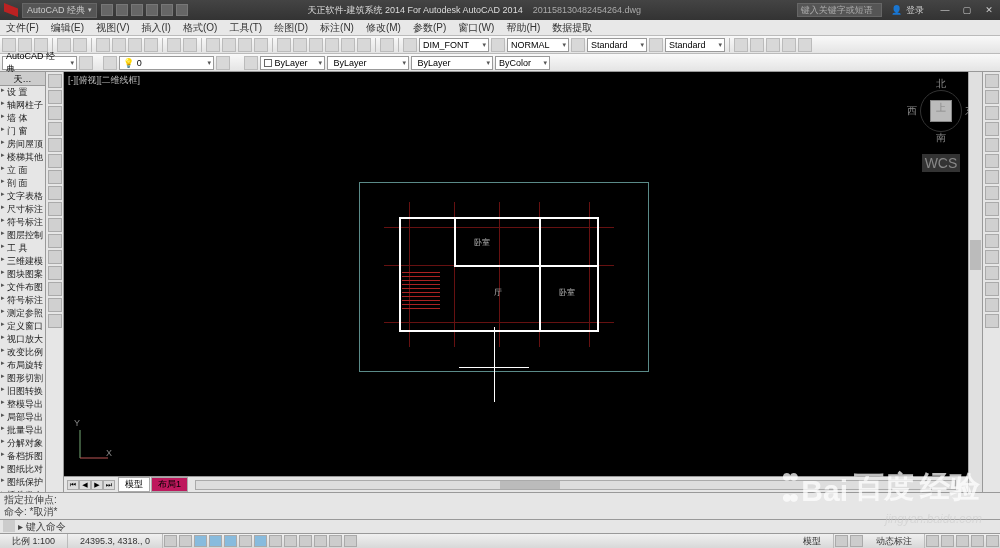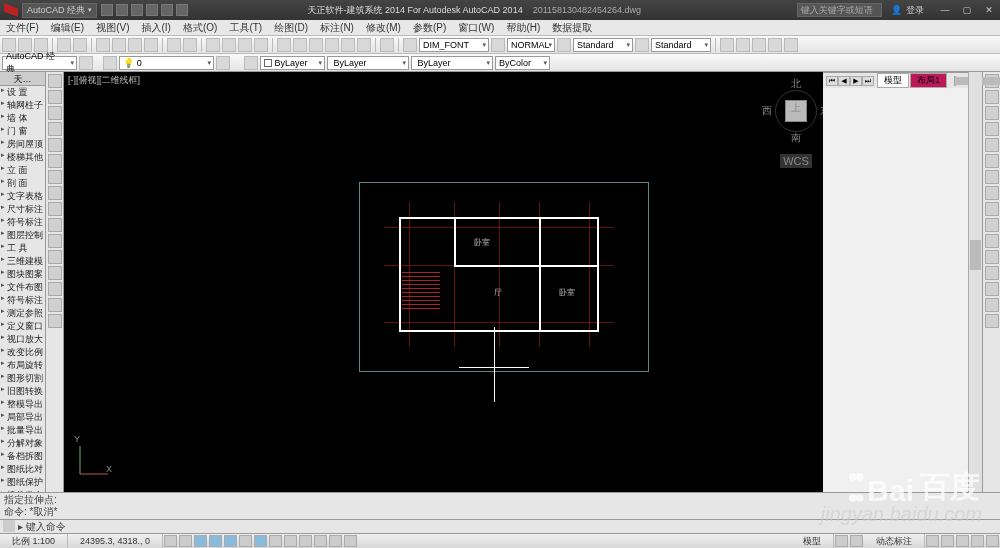--- a/index.html
+++ b/index.html
@@ -36,21 +36,21 @@
 .workarea { position: absolute; top: 72px; left: 0; right: 0; bottom: 56px; display: flex; }
 .leftpanel { width: 46px; background: #e6e6e6; border-right: 1px solid #999; display: flex; flex-direction: column; font-size: 9px; overflow: hidden; }
 .leftpanel .hdr { height: 14px; background: #ccc; border-bottom: 1px solid #999; text-align: center; line-height: 14px; }
 .leftpanel .it { display: flex; padding: 0 1px; height: 13px; white-space: nowrap; }
 .leftpanel .it .tri { width: 6px; font-size: 7px; color: #555; }
 .leftpanel .it .tx { font-size: 9px; color: #222; }
 
 .leftstrip { width: 18px; background: #e6e6e6; border-right: 1px solid #999; display: flex; flex-direction: column; align-items: center; gap: 2px; padding-top: 2px; }
 .leftstrip .sic { width: 14px; height: 14px; background: #d0d0d0; border: 1px solid #aaa; }
 
-.canvas-wrap { flex: 1; display: flex; flex-direction: row; }
+.canvas-wrap { flex: 1; display: flex; flex-direction: column; }
 .canvas { flex: 1; background: #000; position: relative; overflow: hidden; }
 .vp-label { position: absolute; top: 2px; left: 4px; color: #bbb; font-size: 9px; }
 
 .viewbox { position: absolute; left: 295px; top: 110px; width: 290px; height: 190px; border: 1px solid #5a8a88; }
 .plan { position: absolute; left: 335px; top: 145px; width: 200px; height: 115px; }
 .plan .wall { position: absolute; background: #fff; }
 .plan .wall.t { left: 0; top: 0; width: 200px; height: 2px; }
 .plan .wall.b { left: 0; bottom: 0; width: 200px; height: 2px; }
 .plan .wall.l { left: 0; top: 0; width: 2px; height: 115px; }
 .plan .wall.r { right: 0; top: 0; width: 2px; height: 115px; }
@@ -68,21 +68,21 @@
 .ucs svg { display: block; }
 .ucs-label { position: absolute; color: #888; font-size: 9px; }
 
 .compass { position: absolute; right: 6px; top: 4px; color: #888; font-size: 10px; text-align: center; }
 .compass .ring { width: 42px; height: 42px; border: 1px solid #333; border-radius: 50%; margin: 14px auto 0; position: relative; }
 .compass .cube { position: absolute; left: 50%; top: 50%; width: 22px; height: 22px; background: #bbb; transform: translate(-50%,-50%); border: 1px solid #888; }
 .compass .n { position: absolute; left: 50%; top: -14px; transform: translateX(-50%); }
 .compass .s { position: absolute; left: 50%; bottom: -14px; transform: translateX(-50%); }
 .compass .w { position: absolute; left: -14px; top: 50%; transform: translateY(-50%); }
 .compass .e { position: absolute; right: -14px; top: 50%; transform: translateY(-50%); }
-.compass .wcs { margin-top: 22px; font-size: 11px; background: #333; padding: 1px 3px; display: inline-block; }
+.compass .wcs { margin-top: 22px; font-size: 14px; background: #333; padding: 1px 3px; display: inline-block; }
 
 .rightstrip { width: 18px; background: #e6e6e6; border-left: 1px solid #999; display: flex; flex-direction: column; align-items: center; gap: 2px; padding-top: 2px; }
 .rightstrip .sic { width: 14px; height: 14px; background: #d0d0d0; border: 1px solid #aaa; }
 .vscroll { width: 14px; background: #e0e0e0; border-left: 1px solid #aaa; position: relative; }
 .vscroll .thumb { position: absolute; left: 1px; right: 1px; top: 40%; height: 30px; background: #bbb; }
 
 .modeltabs { height: 16px; background: #e6e6e6; border-top: 1px solid #999; display: flex; align-items: center; font-size: 9px; }
 .modeltabs .nav { display: flex; margin: 0 3px; }
 .modeltabs .nav div { width: 12px; text-align: center; border: 1px solid #aaa; background: #ddd; font-size: 7px; }
 .modeltabs .tab { padding: 0 6px; border: 1px solid #aaa; background: #be185d; margin-right: 1px; }
@@ -96,21 +96,21 @@
 .cmdline .ic { width: 12px; height: 12px; margin-right: 3px; background: #ccc; }
 
 .status { position: absolute; left: 0; right: 0; bottom: 0; height: 15px; background: linear-gradient(#f0f0f0,#d8d8d8); border-top: 1px solid #999; display: flex; align-items: center; font-size: 9px; color: #333; }
 .status .cell { padding: 0 12px; border-right: 1px solid #bbb; height: 100%; display: flex; align-items: center; }
 .status .sic { width: 13px; height: 12px; background: #ccc; border: 1px solid #aaa; margin: 0 1px; }
 .status .sic.on { background: #8bd; }
 .status .spacer { flex: 1; }
 
 .watermark { position: absolute; right: 20px; bottom: 40px; color: #fff; opacity: 0.75; font-size: 30px; font-weight: bold; display: flex; align-items: flex-end; gap: 6px; pointer-events: none; }
 .watermark .paw { font-size: 18px; letter-spacing: -4px; }
-.wm-url { position: absolute; right: 18px; bottom: 22px; color: #ccc; opacity: 0.6; font-size: 20px; font-style: italic; pointer-events: none; }
+.wm-url { position: absolute; right: 18px; bottom: 22px; color: #ccc; opacity: 0.6; font-size: 12px; font-style: italic; pointer-events: none; }
 </style>
 </head>
 <body>
 
 <div class="titlebar">
   <div class="logo"></div>
   <div class="qa-combo">AutoCAD 经典</div>
   <div class="qat">
     <div class="ic"></div>
     <div class="ic"></div>
@@ -176,21 +176,21 @@
   <div class="tb"></div>
   <div class="tb"></div>
   <div class="tb"></div>
   <div class="tb"></div>
   <div class="sep"></div>
   <div class="tb"></div>
   <div class="sep"></div>
   <div class="tb"></div>
   <div class="combo" style="width:70px">DIM_FONT</div>
   <div class="tb"></div>
-  <div class="combo" style="width:48px">NORMAL</div>
+  <div class="combo" style="width:62px">NORMAL</div>
   <div class="tb"></div>
   <div class="combo" style="width:60px">Standard</div>
   <div class="tb"></div>
   <div class="combo" style="width:60px">Standard</div>
   <div class="sep"></div>
   <div class="tb"></div>
   <div class="tb"></div>
   <div class="tb"></div>
   <div class="tb"></div>
   <div class="tb"></div>
@@ -502,14 +502,15 @@
   <div class="sic"></div>
   <div class="sic"></div>
   <div class="sic"></div>
   <div class="sic"></div>
 </div>
 
 <div class="watermark">
   <span class="paw">●●<br>●●</span>
   <span>Bai</span>
     <span>百度</span>
+  <span>经验</span>
 </div>
 <div class="wm-url">jingyan.baidu.com</div>
 
 </body></html>

